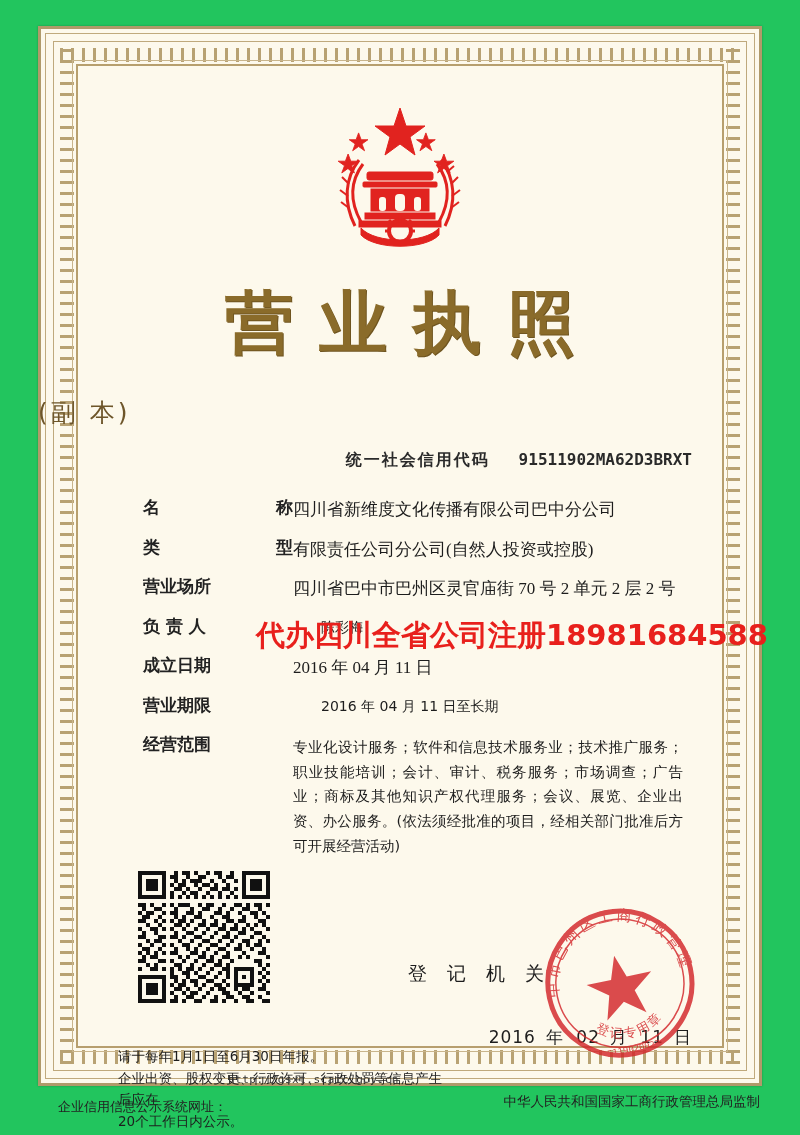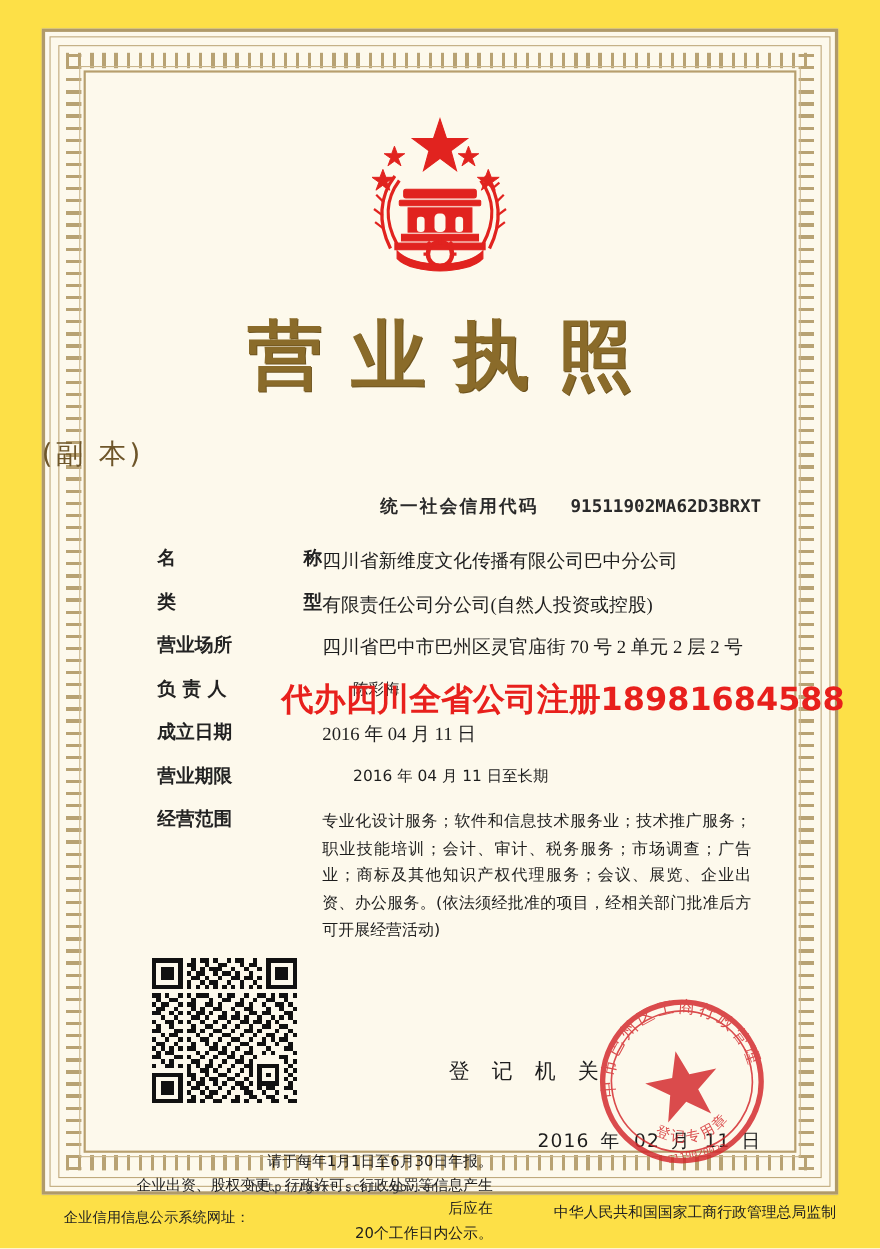--- a/index.html
+++ b/index.html
@@ -5,21 +5,21 @@
   * { box-sizing: border-box; }
   html, body {
     margin: 0; padding: 0;
     width: 800px; height: 1135px;
     background: #ffffff;
     font-family: "Liberation Sans", sans-serif;
   }
   #page {
     position: relative;
     width: 800px; height: 1135px;
-    background: #fde047;
+    background: #22c55e;
     overflow: hidden;
   }
 
   
   .paper {
     position: absolute;
     left: 38px; top: 26px;
     width: 724px; height: 1060px;
     background: #fdf9ec;
     box-shadow: 0 0 2px rgba(0,0,0,.25);
@@ -175,21 +175,20 @@
 
   
   .notice {
     position: absolute;
     left: 80px; top: 1020px;
     width: 330px;
     font-family: "DejaVu Sans", sans-serif;
     font-size: 13.5px;
     line-height: 1.6;
     color: #1d1d1d;
-    text-align: right;
   }
   .weburl {
     position: absolute;
     left: 228px; top: 1073px;
     font-family: "DejaVu Sans Mono", monospace;
     font-size: 11px;
     color: #333;
     letter-spacing: .5px;
   }
   .foot-left {

